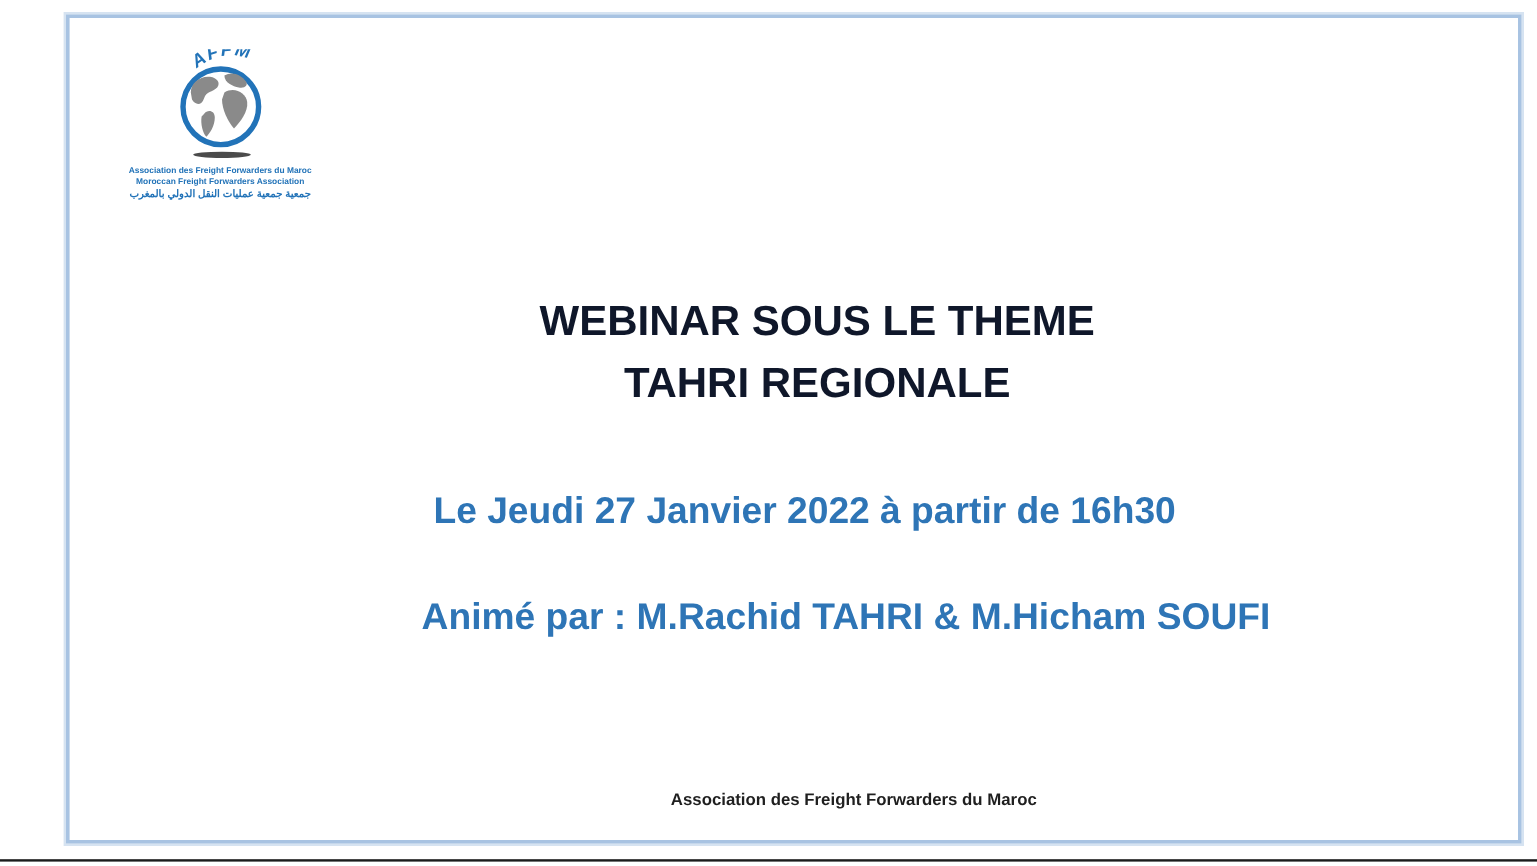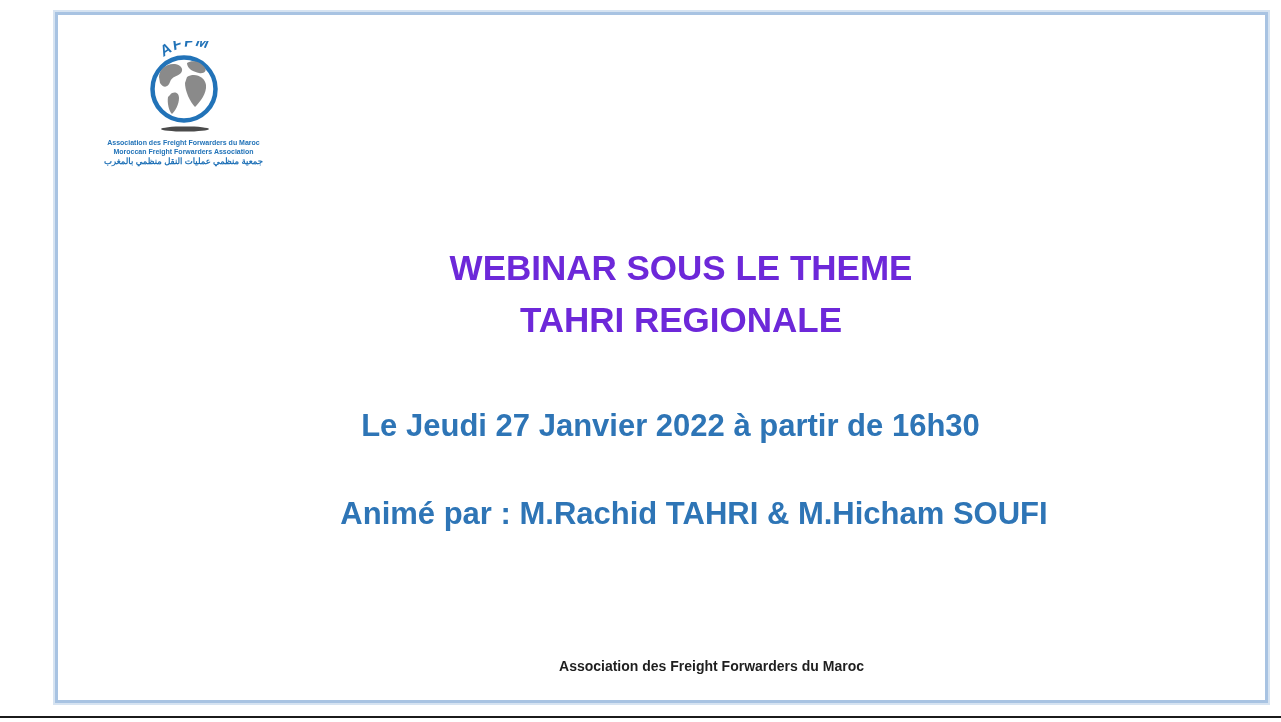--- a/index.html
+++ b/index.html
@@ -64,21 +64,21 @@
   }
   
   .title-block {
     position: absolute;
     left: 0;
     top: 227px;
     width: 100%;
     padding-left: 39px;
     box-sizing: border-box;
     text-align: center;
-    color: #6d28d9;
+    color: #0f172a;
     font-weight: bold;
     font-size: 35px;
     line-height: 52px;
     letter-spacing: 0px;
     white-space: nowrap;
   }
   .date-line {
     position: absolute;
     left: 0;
     top: 391px;
@@ -87,21 +87,21 @@
     box-sizing: border-box;
     text-align: center;
     color: #2e75b6;
     font-weight: bold;
     font-size: 31px;
     line-height: 40px;
     white-space: nowrap;
   }
   .presenters-line {
     position: absolute;
-    left: 5px;
+    left: 16px;
     top: 479px;
     width: 100%;
     padding-left: 55px;
     box-sizing: border-box;
     text-align: center;
     color: #2e75b6;
     font-weight: bold;
     font-size: 31px;
     line-height: 40px;
     white-space: nowrap;
@@ -150,21 +150,21 @@
 
         <text font-size="15" font-weight="bold" font-style="italic" fill="#2273b8" letter-spacing="1.5">
           <textPath href="#affm-arc" startOffset="14%">AFFM</textPath>
         </text>
 
         <ellipse cx="48" cy="88" rx="24" ry="2.6" fill="#2b2b2b" opacity="0.85"></ellipse>
       </svg>
       <div class="logo-lines">
         <div class="logo-line">Association des Freight Forwarders du Maroc</div>
         <div class="logo-line">Moroccan Freight Forwarders Association</div>
-        <div class="logo-line arabic">جمعية منظمي عمليات النقل منظمي بالمغرب</div>
+        <div class="logo-line arabic">جمعية جمعية عمليات النقل الدولي بالمغرب</div>
       </div>
     </div>
 
     <div class="title-block">
       <div>WEBINAR SOUS LE THEME</div>
       <div>TAHRI REGIONALE</div>
     </div>
 
     <div class="date-line">Le Jeudi 27 Janvier 2022 à partir de 16h30</div>
 

